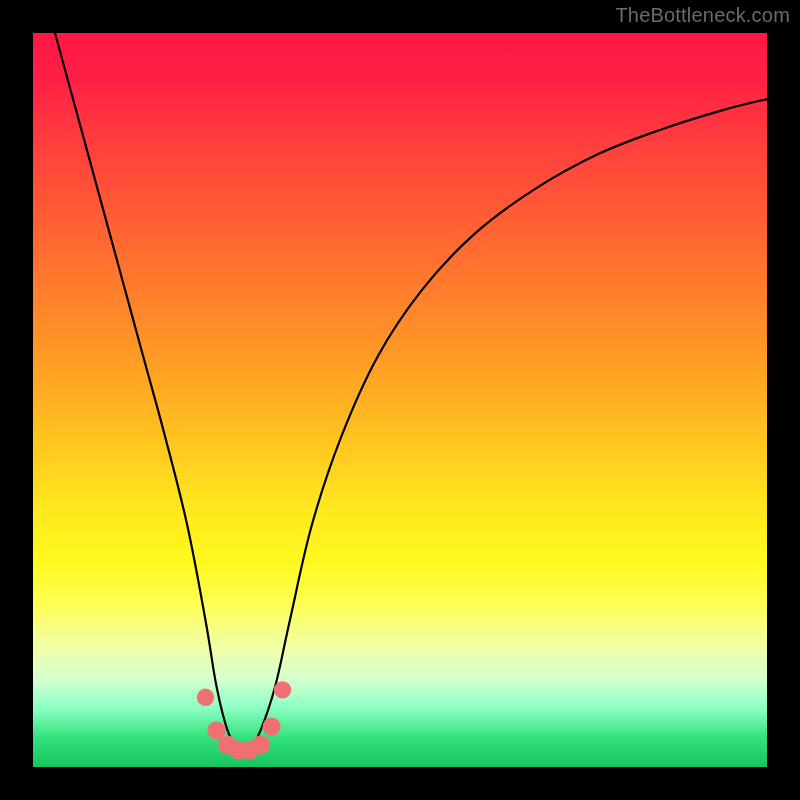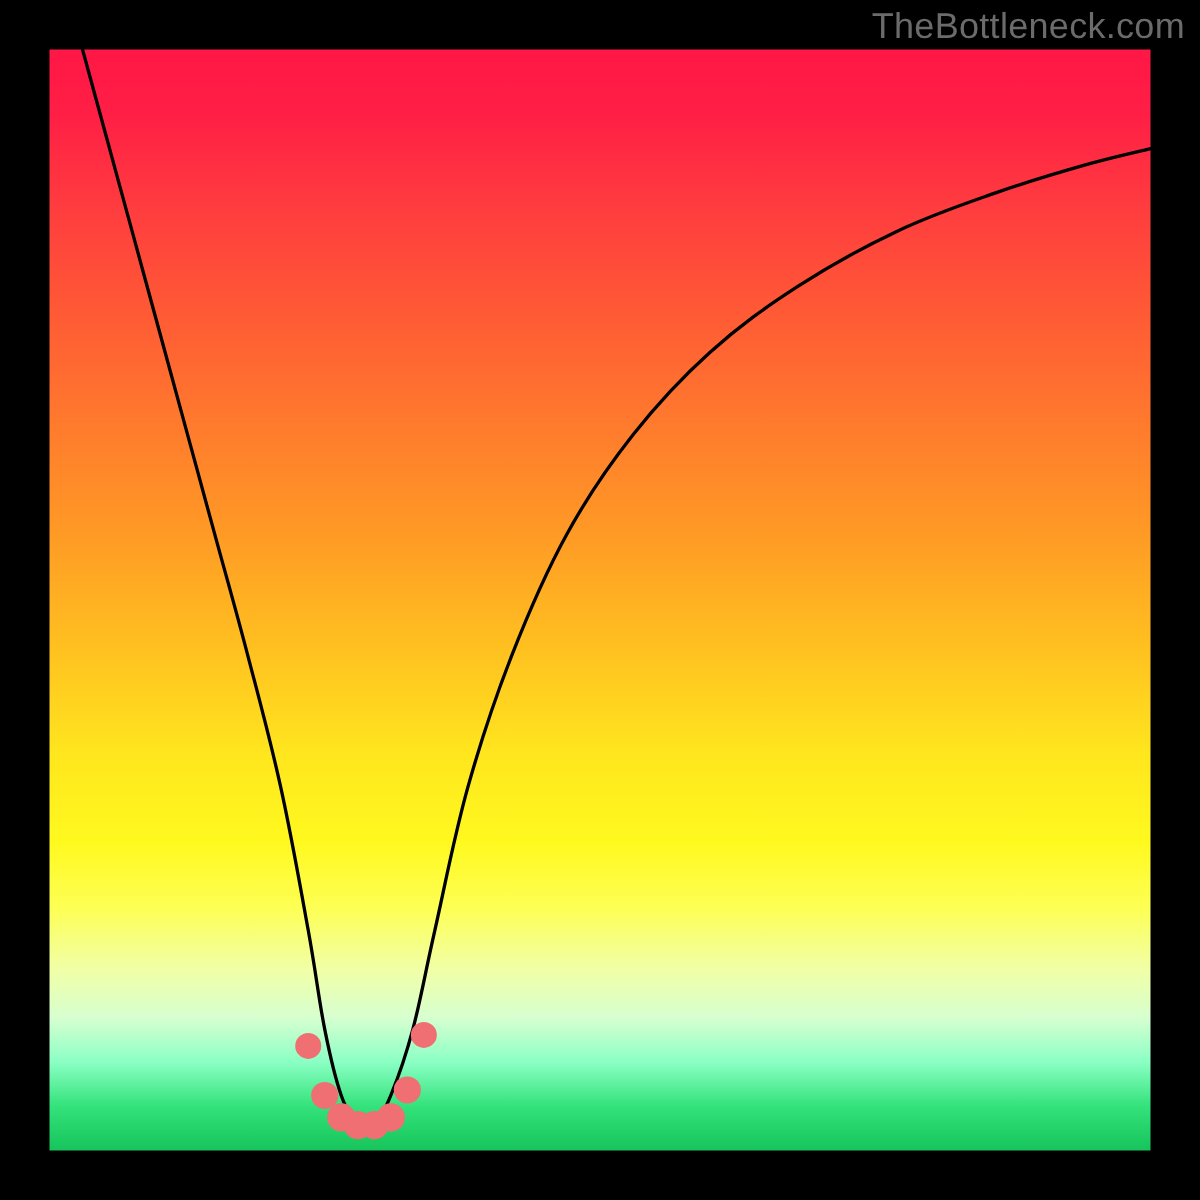--- a/index.html
+++ b/index.html
@@ -17,21 +17,21 @@
     left: 0;
     width: 800px;
     height: 800px;
     background: #000;
   }
   .watermark {
     position: absolute;
     top: 4px;
     right: 10px;
     color: #6b6b6b;
-    font-size: 24px;
+    font-size: 20px;
     font-weight: 500;
     letter-spacing: 0.2px;
     z-index: 10;
   }
   .plot-area {
     position: absolute;
     left: 33px;
     top: 33px;
     width: 734px;
     height: 734px;

